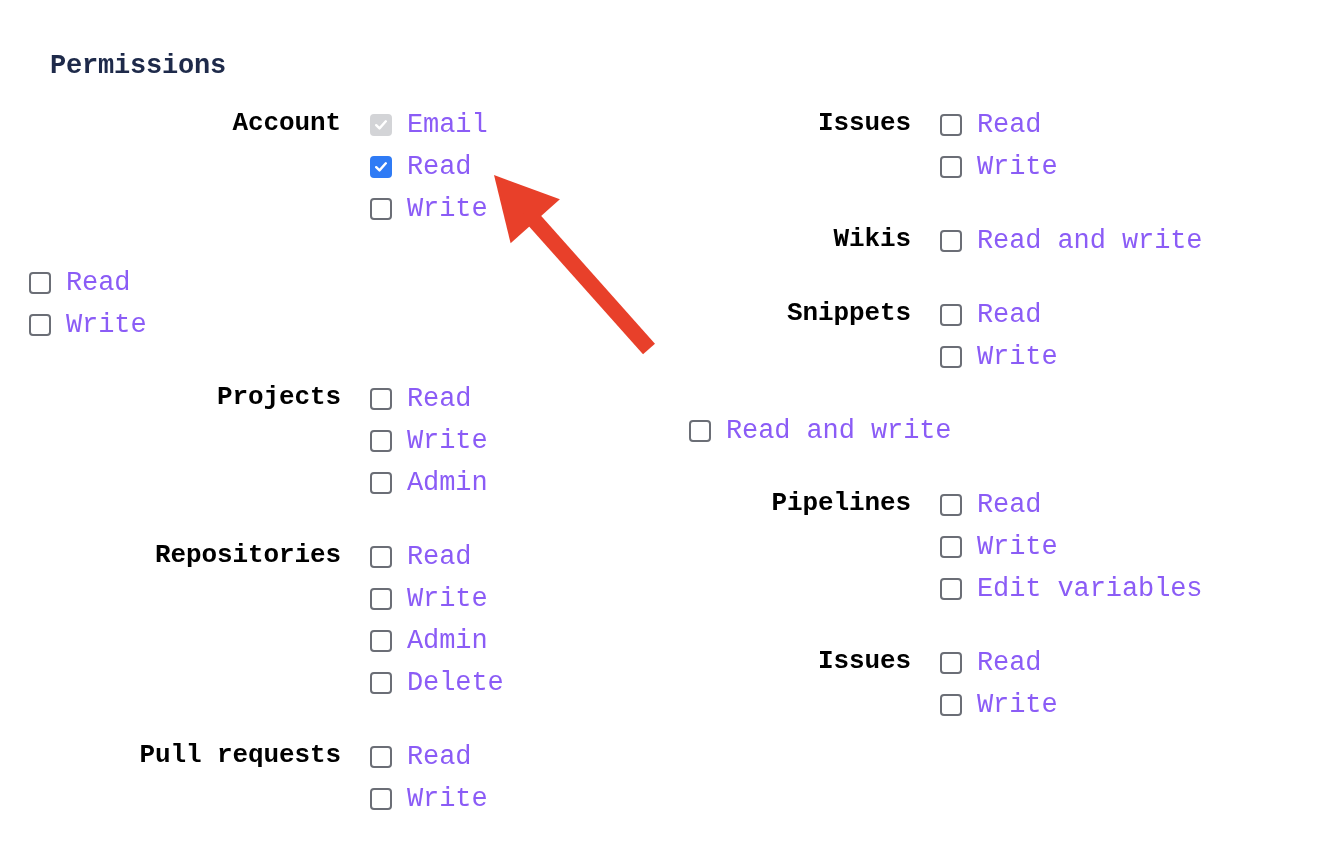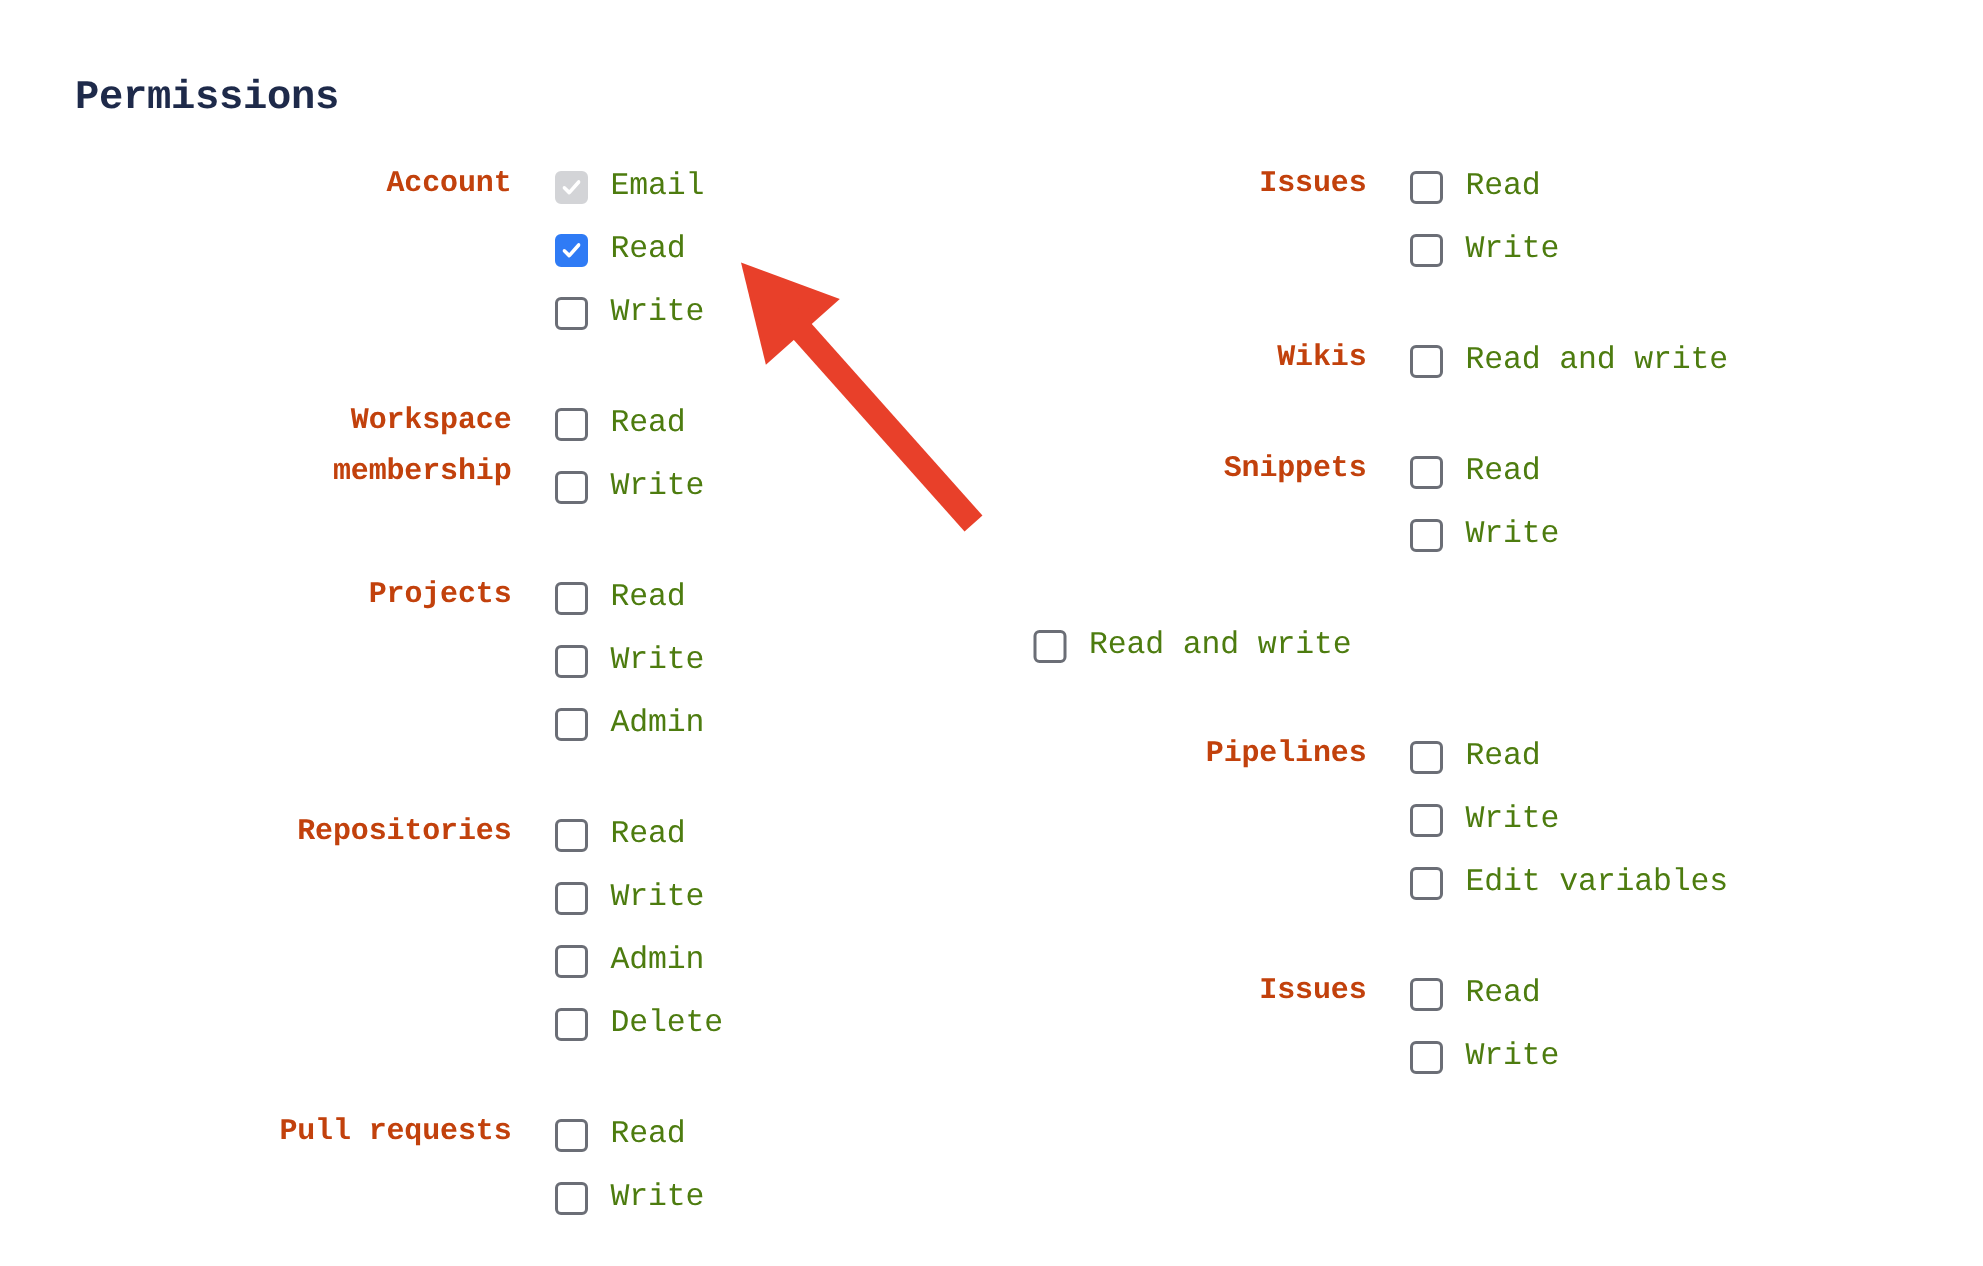--- a/index.html
+++ b/index.html
@@ -46,23 +46,23 @@
 
   
   .perm-group {
     display: flex;
     align-items: flex-start;
     margin-bottom: 32px;
   }
   .perm-group:last-child { margin-bottom: 0; }
 
   .group-label {
-    font-size: 20px;
+    font-size: 26px;
     font-weight: bold;
-    color: #c2410c;
+    color: #000000;
     text-align: right;
     line-height: 34px;
     padding-top: 2px;
     letter-spacing: -0.1px;
     white-space: pre-line;
   }
   .left .group-label  { width: 341px; padding-right: 0; }
   .right .group-label { width: 251px; padding-right: 0; }
 
   .options {
@@ -100,22 +100,22 @@
   .cbox.checked {
     background: #2f7bf5;
     border-color: #2f7bf5;
   }
   .cbox.disabled {
     background: #d3d4d7;
     border-color: #d3d4d7;
   }
 
   .opt-label {
-    font-size: 21px;
-    color: #4d7c0f;
+    font-size: 27px;
+    color: #8b5cf6;
     line-height: 30px;
     margin-left: 15px;
     white-space: nowrap;
     letter-spacing: -0.1px;
     text-align: center;
   }
 
   
   .annotation-arrow {
     position: absolute;
@@ -153,22 +153,20 @@
             </span>
             <span class="opt-label">Read</span>
           </div>
           <div class="opt-row">
             <span class="cbox unchecked"></span>
             <span class="opt-label">Write</span>
           </div>
         </div>
       </div>
       <div class="perm-group">
-        <div class="group-label">Workspace
-membership</div>
         <div class="options">
           <div class="opt-row">
             <span class="cbox unchecked"></span>
             <span class="opt-label">Read</span>
           </div>
           <div class="opt-row">
             <span class="cbox unchecked"></span>
             <span class="opt-label">Write</span>
           </div>
         </div>

